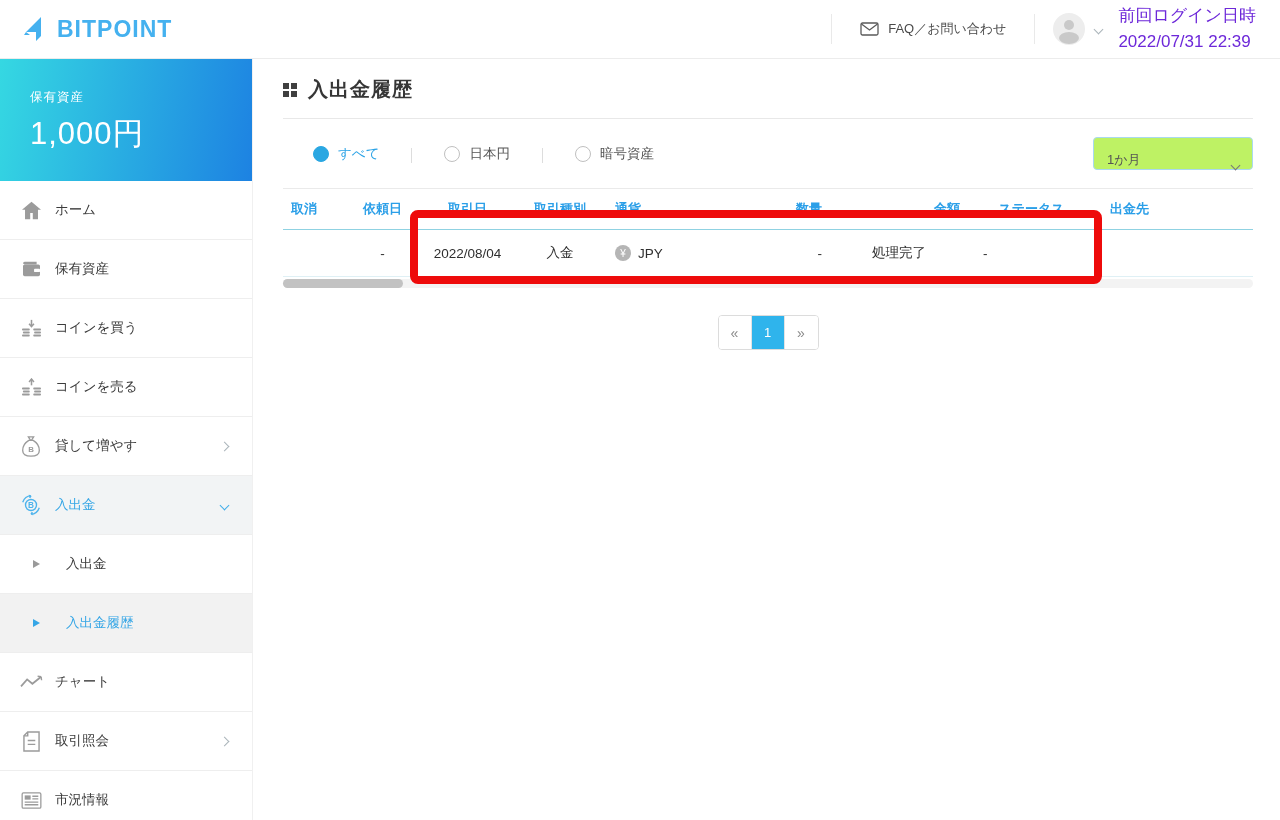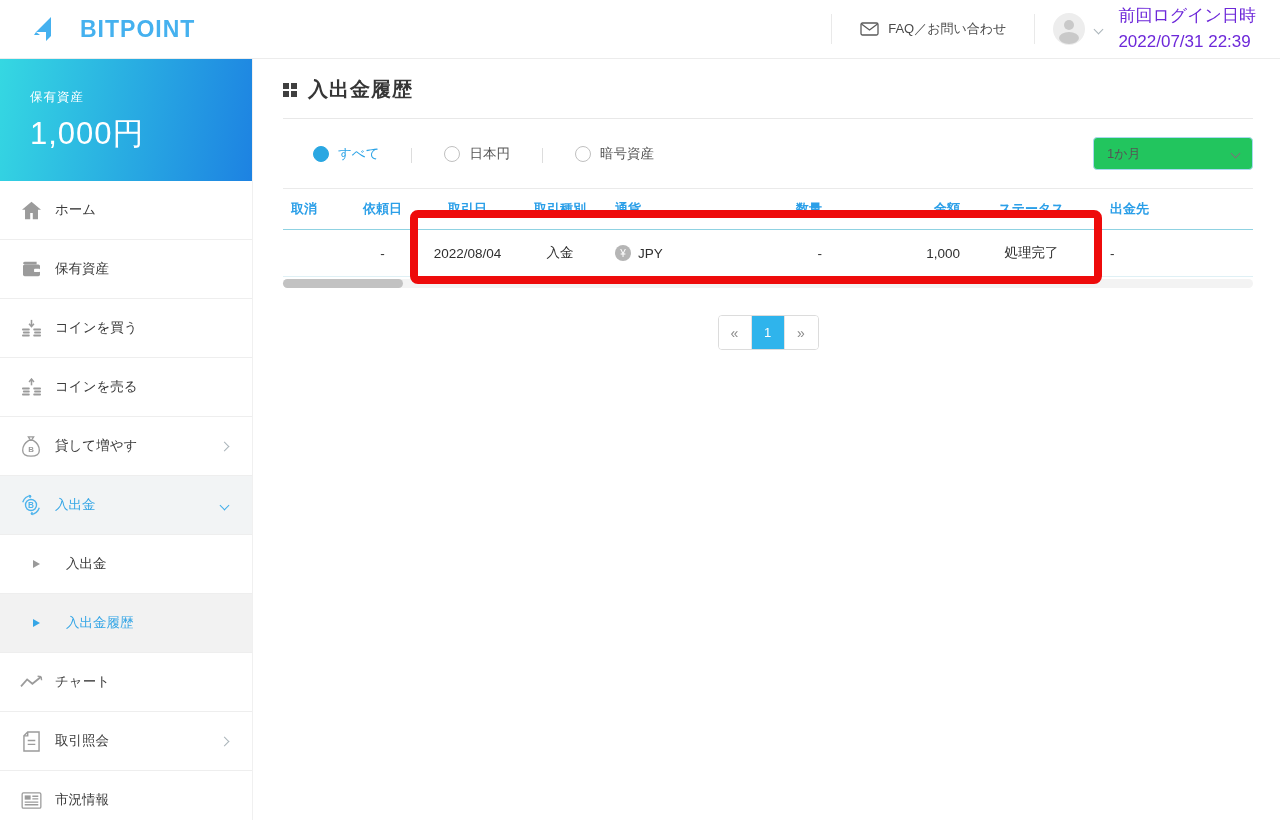--- a/index.html
+++ b/index.html
@@ -2,21 +2,21 @@
 <html><head>
 <meta charset="utf-8">
 <style>
   * { margin:0; padding:0; box-sizing:border-box; }
   html,body { background:#fff; }
   body { font-family:"Liberation Sans","DejaVu Sans",sans-serif; color:#333; }
   .page { position:relative; width:1280px; height:820px; background:#fff; overflow:hidden; }
 
   
   .topbar { height:59px; display:flex; align-items:center; border-bottom:1px solid #ececec; background:#fff; }
-  .logo { display:flex; align-items:center; gap:22px; padding-left:34px; cursor:pointer; }
+  .logo { display:flex; align-items:center; gap:9px; padding-left:24px; cursor:pointer; }
   .logo-text { font-size:23px; font-weight:700; color:#45b1ef; letter-spacing:1px; }
   .topbar-right { margin-left:auto; display:flex; align-items:center; height:100%; }
   .vdiv { width:1px; height:30px; background:#e9e9e9; }
   .faq { display:flex; align-items:center; gap:9px; padding:0 28px; font-size:13px; color:#4a4a4a; cursor:pointer; }
   .account { display:flex; align-items:center; gap:10px; padding:0 16px 0 18px; cursor:pointer; }
   .avatar { width:32px; height:32px; border-radius:50%; background:#ededed; position:relative; overflow:hidden; }
   .avatar::before { content:""; position:absolute; left:11px; top:7px; width:10px; height:10px; border-radius:50%; background:#c9c9c9; }
   .avatar::after { content:""; position:absolute; left:6px; top:19px; width:20px; height:12px; border-radius:50%; background:#c9c9c9; }
   .login-info { font-size:17px; color:#6d28d9; line-height:1.55; padding-right:24px; }
 
@@ -55,21 +55,21 @@
   .page-title { font-size:20px; font-weight:600; color:#363636; letter-spacing:1px; }
 
   .filter-row { margin-top:18px; display:flex; align-items:center; justify-content:space-between; }
   .filters { display:flex; align-items:flex-end; gap:32px; padding-left:30px; }
   .filter { display:flex; align-items:center; gap:9px; cursor:pointer; }
   .radio { width:16px; height:16px; border-radius:50%; border:1px solid #c0c0c0; background:#fff; }
   .radio.on { background:#2aa7e2; border-color:#2aa7e2; }
   .filter-label { font-size:13.5px; color:#555; }
   .filter.selected .filter-label { color:#2ba3e6; }
   .fdiv { width:1px; height:15px; background:#ddd; }
-  .period-select { width:160px; height:33px; border:1px solid #a9d9ef; border-radius:4px; display:flex; align-items:center; justify-content:space-between; padding:0 13px; font-size:13px; color:#555; cursor:pointer; background:#22c55e; }
+  .period-select { width:160px; height:33px; border:1px solid #a9d9ef; border-radius:4px; display:flex; align-items:flex-end; justify-content:space-between; padding:0 13px; font-size:13px; color:#555; cursor:pointer; background:#bef264; }
 
   
   .table { margin-top:18px; }
   .tr { display:grid; grid-template-columns:67px 65px 105px 80px 140px 90px 138px 127px 1fr; align-items:center; }
   .thead { border-top:1px solid #eaeaea; border-bottom:1px solid #8fd2e2; }
   .thead .td { font-size:13px; color:#2b9fe8; font-weight:600; padding:11px 0; }
   .tbody { border-bottom:1px solid #dff0f5; }
   .tbody .td { font-size:13.5px; color:#2f2f2f; font-weight:500; padding:14px 0; }
   .td.c-left  { text-align:left; padding-left:8px; }
   .td.c-left2 { text-align:left; padding-left:15px; }
@@ -313,21 +313,20 @@
           <div class="td c-center">-</div>
           <div class="td c-center">2022/08/04</div>
           <div class="td c-center">入金</div>
           <div class="td c-left2">
             <span class="currency-cell">
               <span class="jpy-coin">¥</span>
               <span>JPY</span>
             </span>
           </div>
           <div class="td c-right">-</div>
-          <div class="td c-right">1,000</div>
           <div class="td c-center">処理完了</div>
           <div class="td c-left2">-</div>
         </div>
 
         <div class="scroll-track">
           <div class="scroll-thumb"></div>
         </div>
       </div>
 
       <div class="pagination-wrap">

